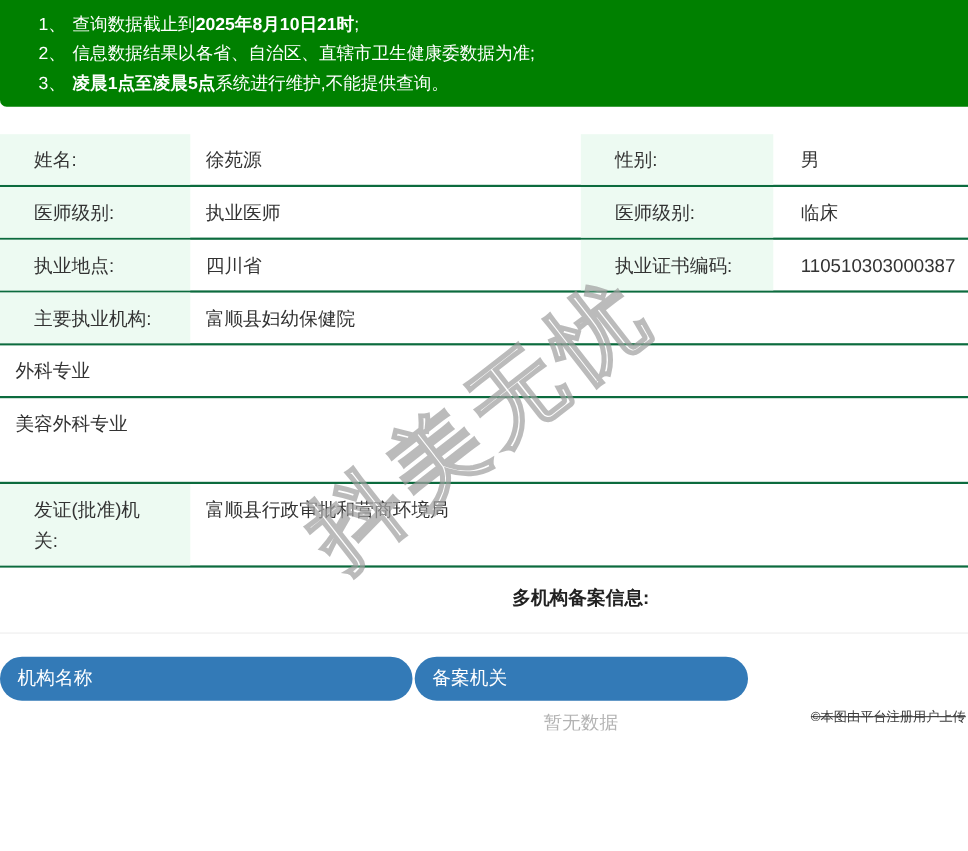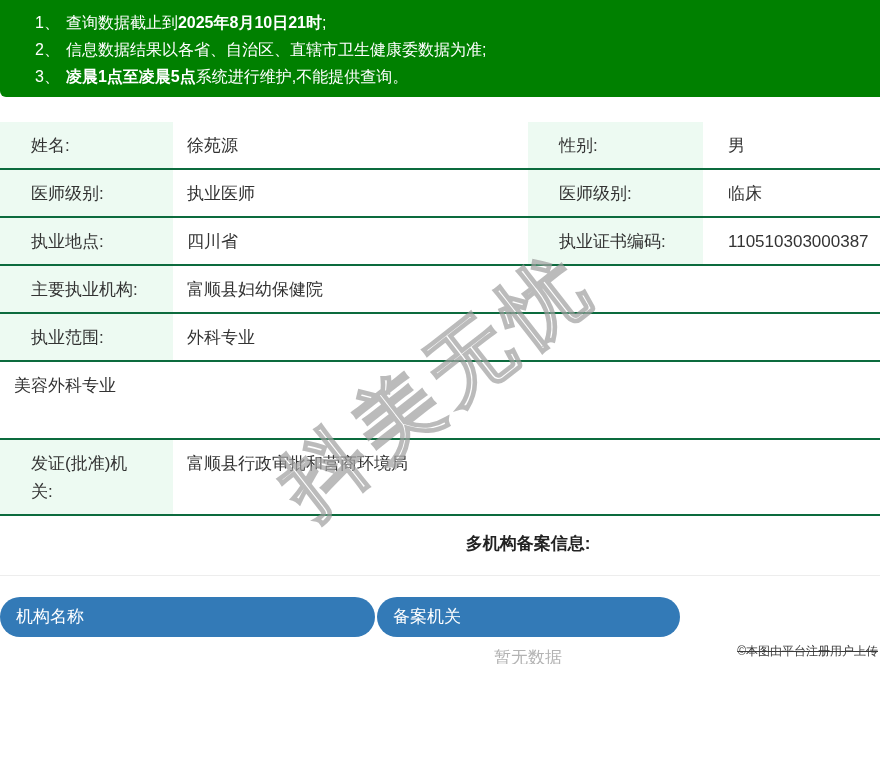--- a/index.html
+++ b/index.html
@@ -84,21 +84,20 @@
         <div class="cell lbl">执业地点:</div>
         <div class="cell">四川省</div>
         <div class="cell lbl">执业证书编码:</div>
         <div class="cell val2">110510303000387</div>
       </div>
       <div class="irow cols2">
         <div class="cell lbl">主要执业机构:</div>
         <div class="cell">富顺县妇幼保健院</div>
       </div>
       <div class="irow cols2">
-        <div class="cell lbl">执业范围:</div>
         <div class="cell">外科专业</div>
       </div>
       <div class="irow cols2 tall">
         <div class="cell">美容外科专业</div>
       </div>
       <div class="irow cols2">
         <div class="cell lbl">发证(批准)机关:</div>
         <div class="cell">富顺县行政审批和营商环境局</div>
       </div>
     </div>

